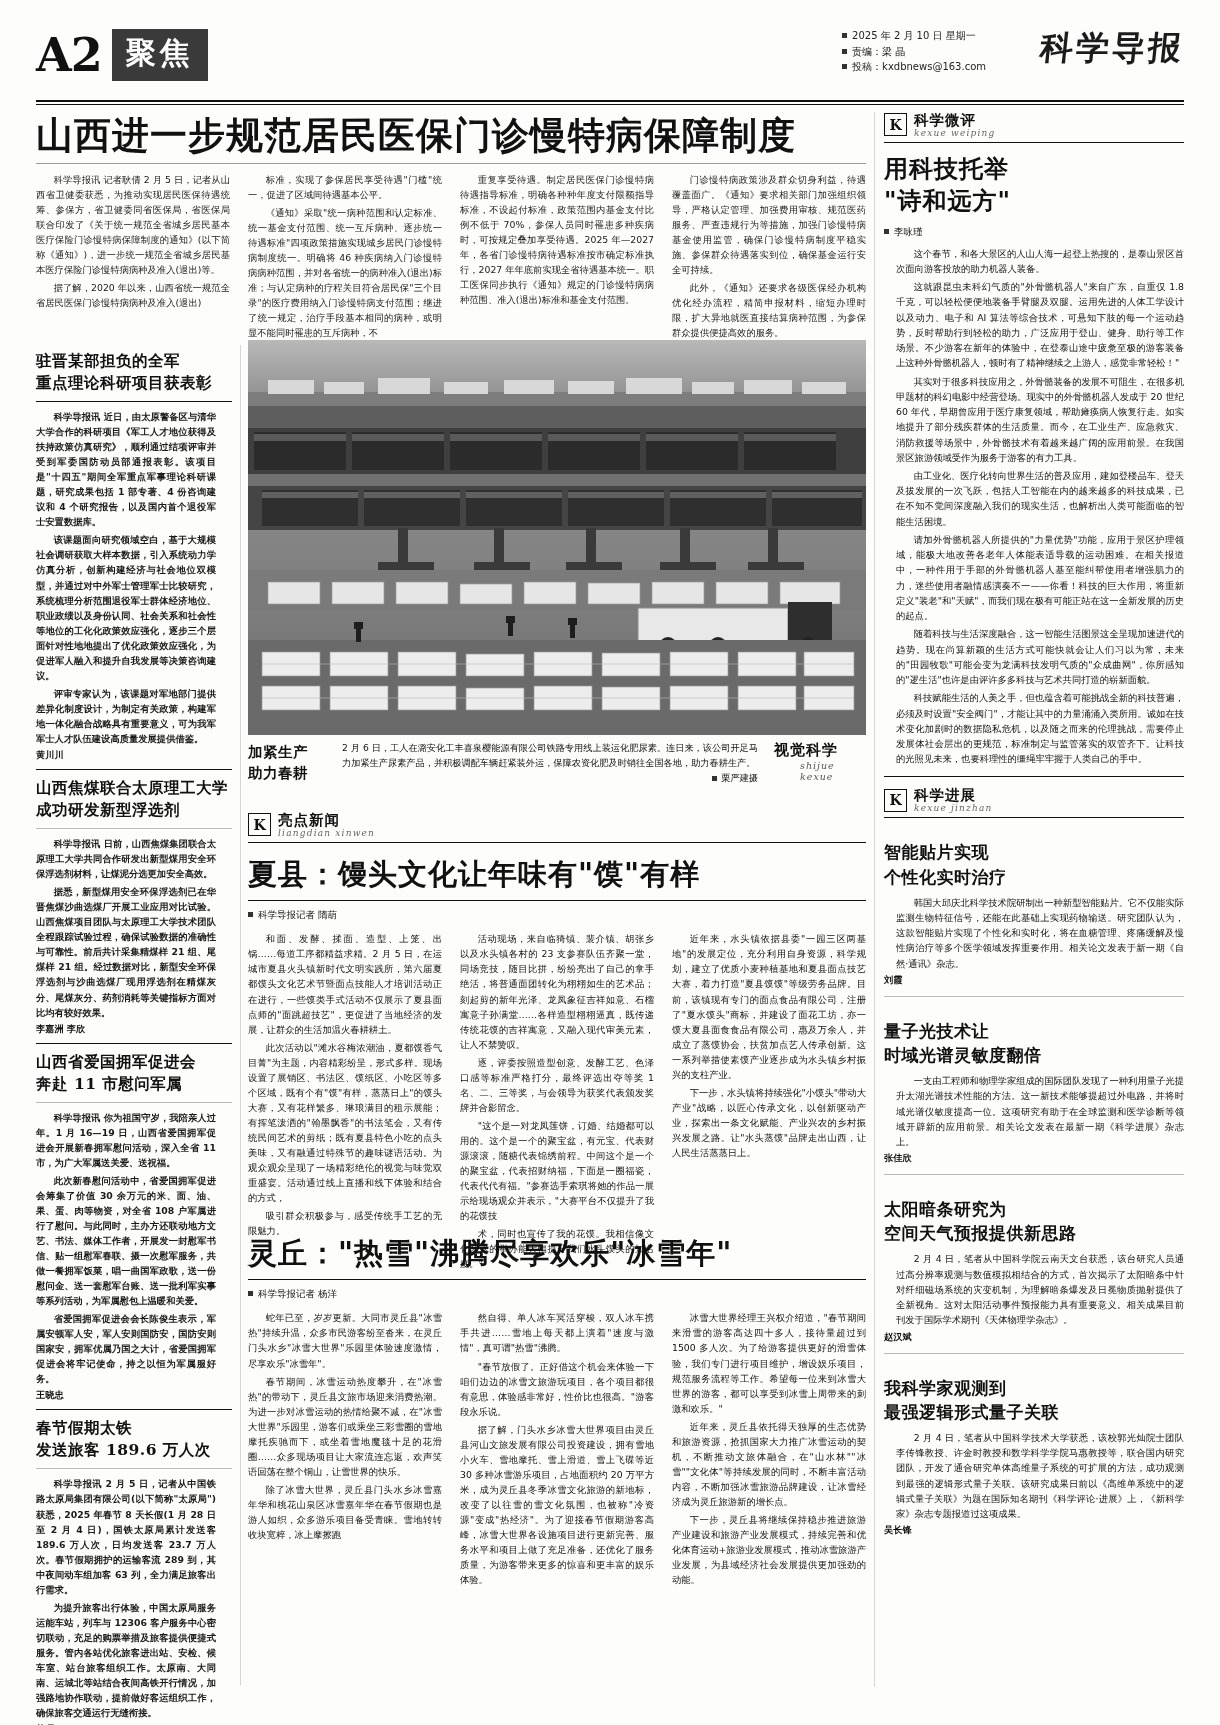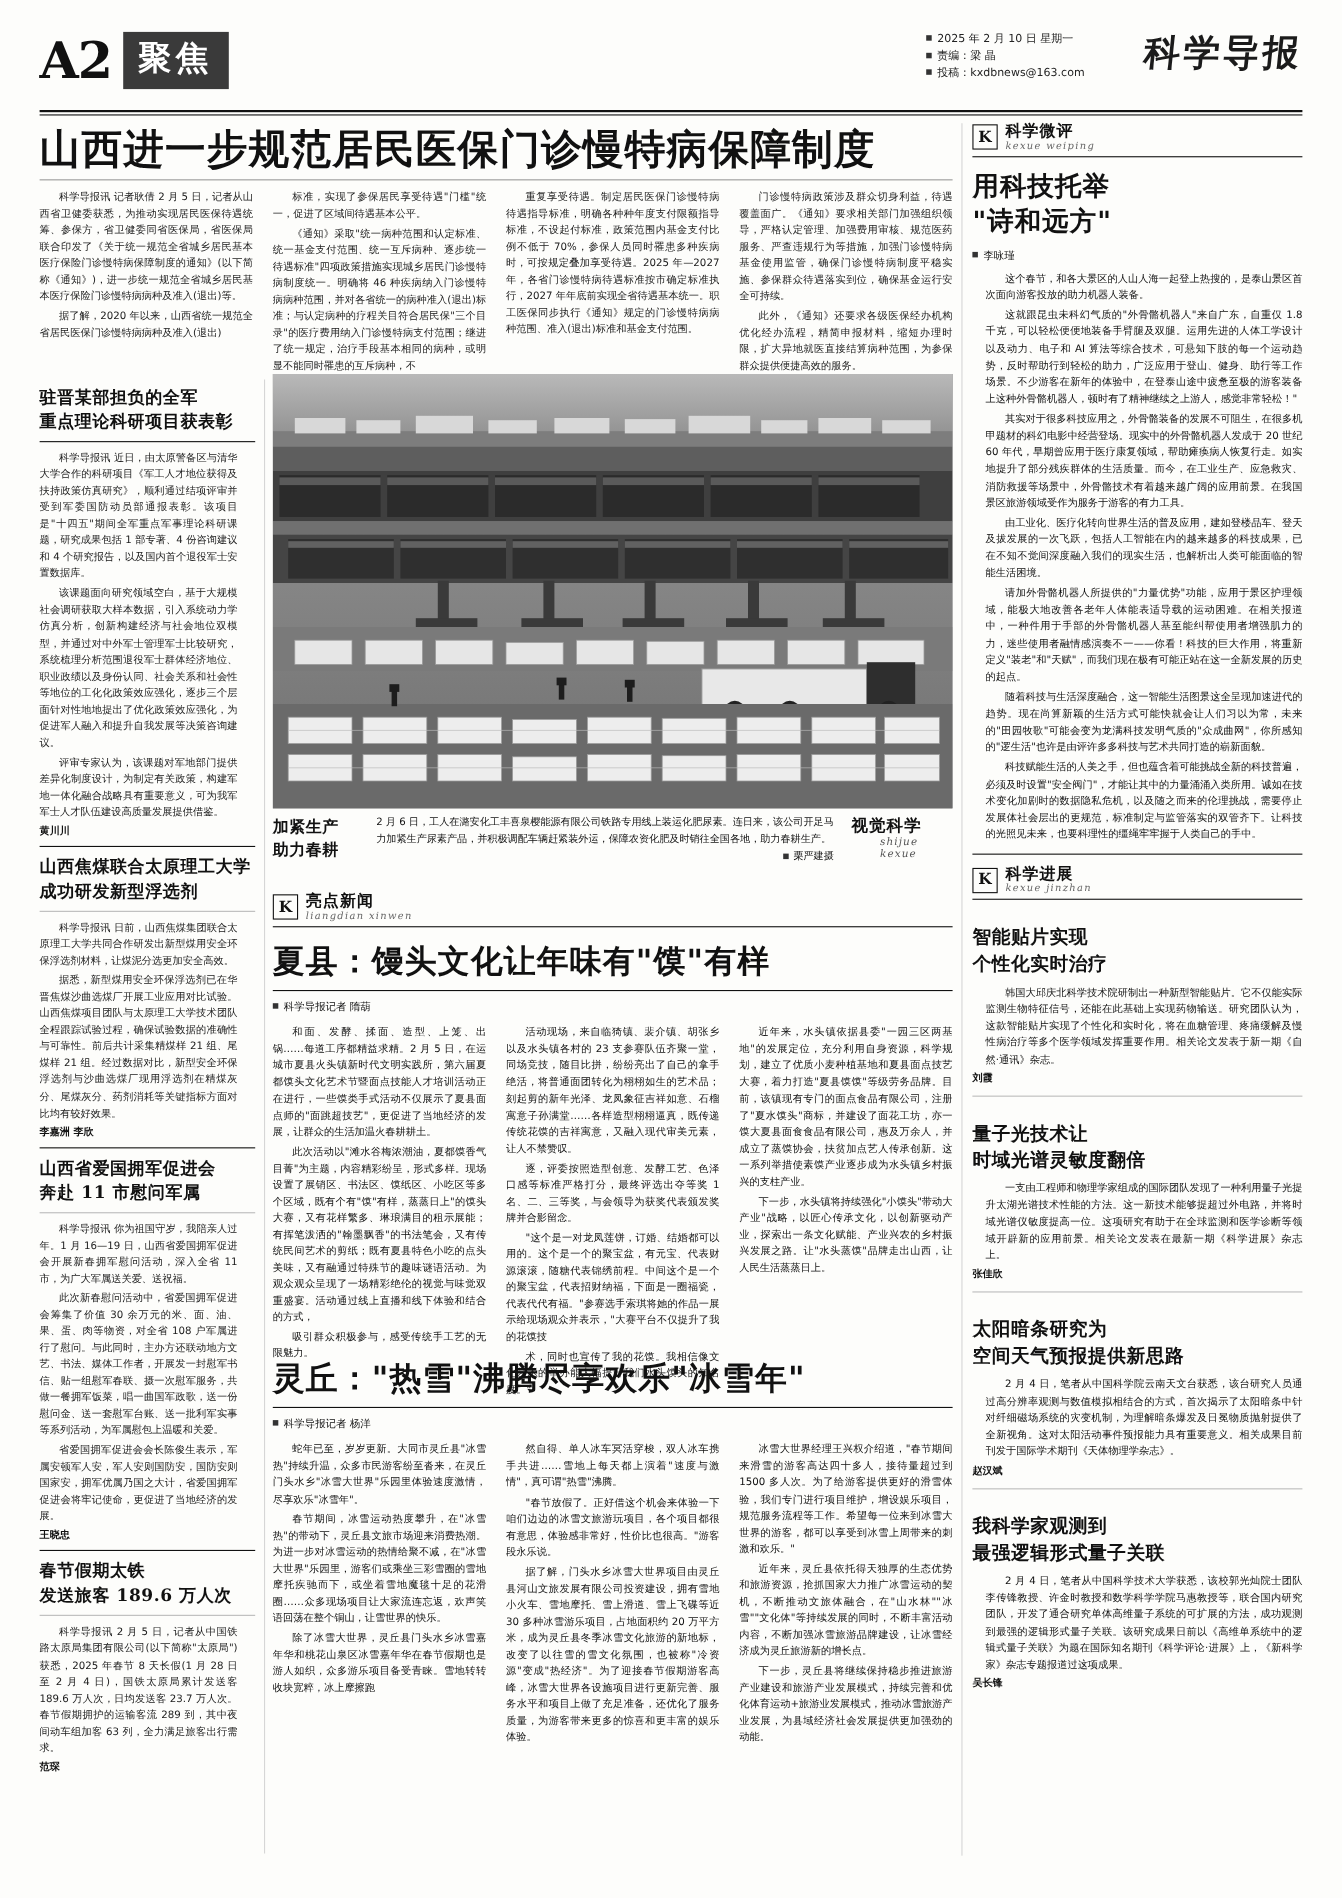--- a/index.html
+++ b/index.html
@@ -50,21 +50,21 @@
 
   
   .col-left{position:absolute;left:36px;top:350px;width:196px;}
   .sub-head{
     font-family:"DejaVu Serif","Liberation Serif",serif;
     font-size:15.5px;font-weight:700;line-height:1.42;margin-bottom:6px;letter-spacing:0.5px;
   }
   .sub-rule{border-top:1px solid #111;margin:7px 0 7px 0;}
   .sub-rule-thin{border-top:1px solid #bbb;margin:7px 0;}
   .body-text{font-size:9.3px;line-height:1.62;text-align:justify;color:#1a1a1a;}
-  .body-text p{margin:0 16px 3px 0;text-indent:1.9em;}
+  .body-text p{margin:0 16px 3px 0;text-indent:1.9em;font-weight:bold;}
   .sign{text-align:left;font-size:9.2px;margin-top:3px;font-weight:700;}
 
   
   .photo-wrap{position:absolute;left:248px;top:340px;width:618px;}
   .photo{
     width:618px;height:395px;display:block;
     background:#8e8e8e;position:relative;overflow:hidden;
   }
   .photo svg{display:block;}
   .photo-cap{display:flex;margin-top:6px;gap:10px;align-items:flex-start;}
@@ -194,33 +194,34 @@
 
     <div class="sub-rule"></div>
 
     <div>
       <div class="sub-head" style="white-space:pre-line">山西省爱国拥军促进会
 奔赴 11 市慰问军属</div>
       <div class="sub-rule-thin"></div>
       <div class="body-text">
         <p>科学导报讯 你为祖国守岁，我陪亲人过年。1 月 16—19 日，山西省爱国拥军促进会开展新春拥军慰问活动，深入全省 11 市，为广大军属送关爱、送祝福。</p>
         <p>此次新春慰问活动中，省爱国拥军促进会筹集了价值 30 余万元的米、面、油、果、蛋、肉等物资，对全省 108 户军属进行了慰问。与此同时，主办方还联动地方文艺、书法、媒体工作者，开展发一封慰军书信、贴一组慰军春联、摄一次慰军服务，共做一餐拥军饭菜，唱一曲国军政歌，送一份慰问金、送一套慰军台账、送一批利军实事等系列活动，为军属慰包上温暖和关爱。</p>
-        <p>省爱国拥军促进会会长陈俊生表示，军属安顿军人安，军人安则国防安，国防安则国家安，拥军优属乃国之大计，省爱国拥军促进会将牢记使命，更促进了当地经济的发展。</p>
+        <p>省爱国拥军促进会会长陈俊生表示，军属安顿军人安，军人安则国防安，国防安则国家安，拥军优属乃国之大计，省爱国拥军促进会将牢记使命，持之以恒为军属服好务。</p>
       </div>
       <div class="sign">王晓忠</div>
     </div>
 
     <div class="sub-rule"></div>
 
     <div>
       <div class="sub-head" style="white-space:pre-line">春节假期太铁
 发送旅客 189.6 万人次</div>
       <div class="sub-rule-thin"></div>
       <div class="body-text">
         <p>科学导报讯 2 月 5 日，记者从中国铁路太原局集团有限公司(以下简称"太原局")获悉，2025 年春节 8 天长假(1 月 28 日至 2 月 4 日)，国铁太原局累计发送客 189.6 万人次，日均发送客 23.7 万人次。春节假期拥护的运输客流 289 到，其中夜间动车组加客 63 列，全力满足旅客出行需求。</p>
+        <p>为提升旅客出行体验，中国太原局服务运能车站，列车与 12306 客户服务中心密切联动，充足的购票举措及旅客提供便捷式服务。管内各站优化旅客进出站、安检、候车室、站台旅客组织工作。太原南、大同南、运城北等站结合夜间高铁开行情况，加强路地协作联动，提前做好客运组织工作，确保旅客交通运行无缝衔接。</p>
         <p></p>
       </div>
       <div class="sign">范琛</div>
     </div>
   </div>
 
   <div class="photo-wrap">
     <div class="photo">
       <svg width="618" height="395" viewBox="0 0 618 395" xmlns="http://www.w3.org/2000/svg">
         <defs>

